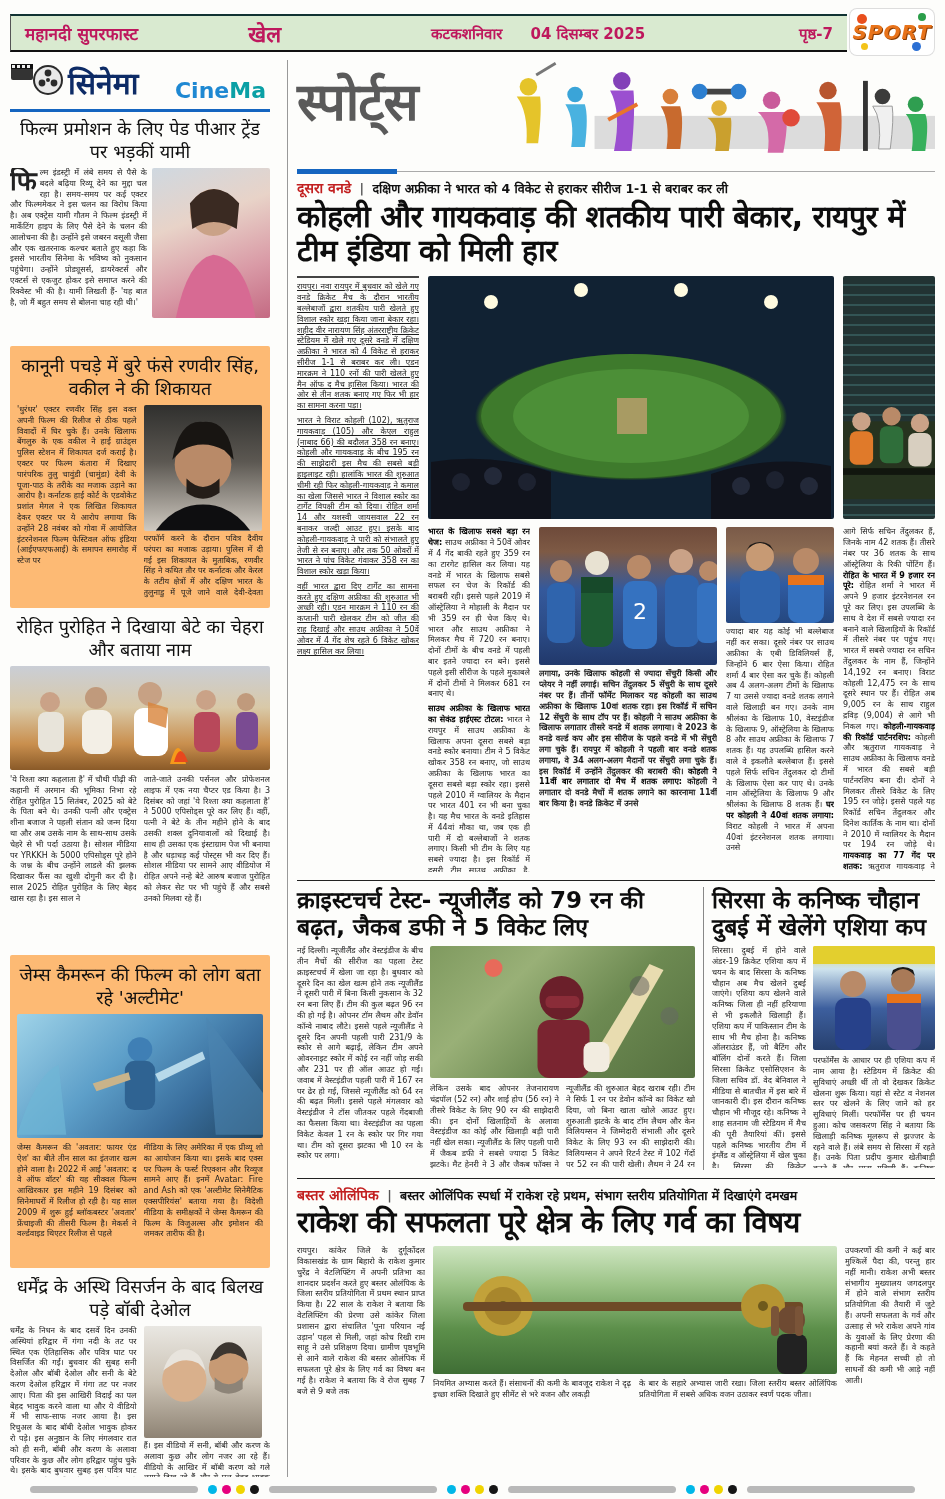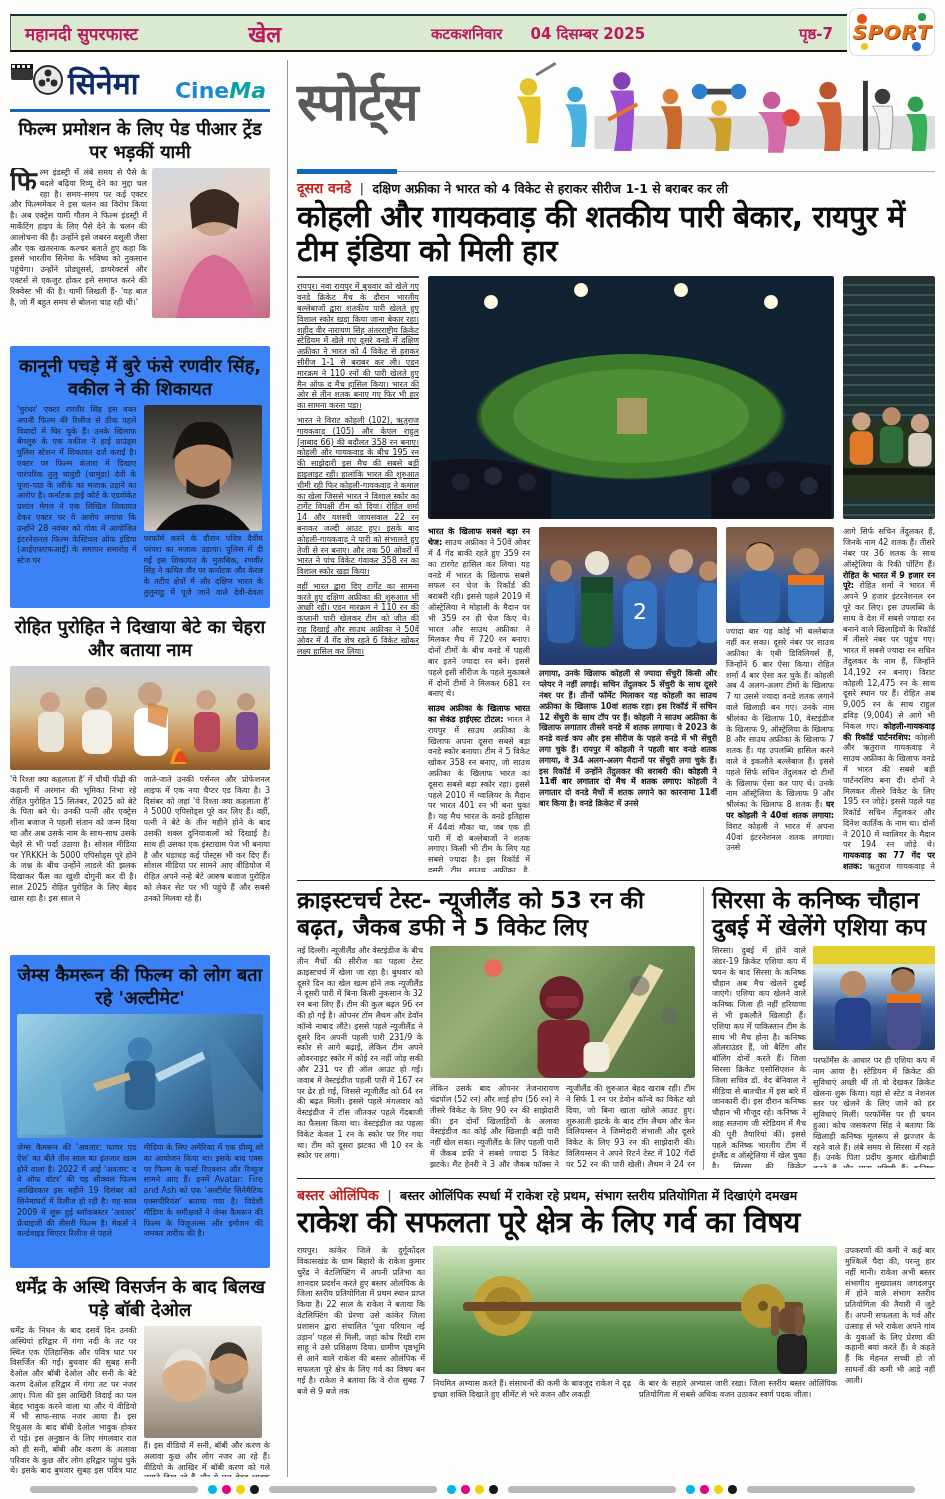--- a/index.html
+++ b/index.html
@@ -36,24 +36,24 @@
   .main-col{flex:1;padding-left:9px;overflow:hidden;}
 
   
   .bt{font-size:8px;line-height:1.35;text-align:justify;color:#1d1d1d;overflow:hidden;}
   .bt b{color:#000;}
 
   
   .cine-head{height:52px;position:relative;border-bottom:3px solid #1565c0;margin-bottom:6px;}
   .cine-hi{position:absolute;left:58px;top:2px;font-size:30px;font-weight:bold;color:#0d2b66;}
   .cine-en{position:absolute;right:4px;top:18px;font-size:22px;font-weight:bold;color:#1e88d2;}
-  .cine-en .ma{color:#0aa0a5;font-style:italic;}
+  .cine-en .ma{color:#0aa0a5;}
   .cine-art{margin-bottom:8px;}
-  .cine-hl{font-size:18px;line-height:1.25;font-weight:bold;color:#101010;text-align:center;margin:2px 0 5px;}
-  .bluebox{background:#3b82f6;padding:7px;border-radius:2px;}
+  .cine-hl{font-size:18px;line-height:1.25;font-weight:normal;color:#101010;text-align:center;margin:2px 0 5px;}
+  .bluebox{background:#fdba74;padding:7px;border-radius:2px;}
   .twocol{display:flex;gap:7px;}
   .twocol>div{flex:1;}
   .dropcap{float:left;font-size:26px;font-weight:bold;line-height:0.9;padding:2px 3px 0 0;color:#222;}
 
   .ph{position:relative;overflow:hidden;border-radius:2px;}
   .ph svg{position:absolute;inset:0;width:100%;height:100%;}
 
   .ph-yami{float:right;width:118px;height:150px;margin:0 0 3px 5px;
      background:linear-gradient(160deg,#cfd8e0 0%,#e8d3c8 35%,#d99aa6 70%,#c46a83 100%);}
   .ph-ranveer{width:118px;height:126px;background:linear-gradient(180deg,#30302e 0%,#5c5852 45%,#cfc9c0 100%);}
@@ -410,21 +410,21 @@
           <span>कोहली और ऋतुराज गायकवाड़ ने साउथ अफ्रीका के खिलाफ वनडे में भारत की सबसे बड़ी पार्टनरशिप बना दी। दोनों ने मिलकर तीसरे विकेट के लिए 195 रन जोड़े। इससे पहले यह रिकॉर्ड सचिन तेंदुलकर और दिनेश कार्तिक के नाम था। दोनों ने 2010 में ग्वालियर के मैदान पर 194 रन जोड़े थे।</span>
           <b>गायकवाड़ का 77 गेंद पर शतक:</b>
           <span>ऋतुराज गायकवाड़ ने साउथ अफ्रीका के खिलाफ भारत की ओर से दूसरा सबसे तेज वनडे शतक लगाया। उन्होंने 77 गेंद में यह उपलब्धि हासिल की। उनसे आगे सिर्फ यूसुफ पठान हैं, जिन्होंने 2011 में सेंचुरियन के मैदान पर 68 गेंद में शतक लगा दिया था।</span>
         </div>
       </div>
 
       <hr class="hrule">
 
       <div class="midgrid">
         <section class="mid-left">
-          <h2 class="sec-hl">क्राइस्टचर्च टेस्ट- न्यूजीलैंड को 53 रन की बढ़त, जैकब डफी ने 5 विकेट लिए</h2>
+          <h2 class="sec-hl">क्राइस्टचर्च टेस्ट- न्यूजीलैंड को 79 रन की बढ़त, जैकब डफी ने 5 विकेट लिए</h2>
           <div class="ccgrid">
             <div class="c1 bt">नई दिल्ली। न्यूजीलैंड और वेस्टइंडीज के बीच तीन मैचों की सीरीज का पहला टेस्ट क्राइस्टचर्च में खेला जा रहा है। बुधवार को दूसरे दिन का खेल खत्म होने तक न्यूजीलैंड ने दूसरी पारी में बिना किसी नुकसान के 32 रन बना लिए हैं। टीम की कुल बढ़त 96 रन की हो गई है। ओपनर टॉम लैथम और डेवॉन कॉन्वे नाबाद लौटे। इससे पहले न्यूजीलैंड ने दूसरे दिन अपनी पहली पारी 231/9 के स्कोर से आगे बढ़ाई, लेकिन टीम अपने ओवरनाइट स्कोर में कोई रन नहीं जोड़ सकी और 231 पर ही ऑल आउट हो गई। जवाब में वेस्टइंडीज पहली पारी में 167 रन पर ढेर हो गई, जिससे न्यूजीलैंड को 64 रन की बढ़त मिली। इससे पहले मंगलवार को वेस्टइंडीज ने टॉस जीतकर पहले गेंदबाजी का फैसला किया था। वेस्टइंडीज का पहला विकेट केवल 1 रन के स्कोर पर गिर गया था। टीम को दूसरा झटका भी 10 रन के स्कोर पर लगा।</div>
             <div class="phx ph ph-batsman">
               <svg viewBox="0 0 258 132">
                 <circle cx="60" cy="22" r="9" fill="#e86a5a"></circle>
                 <circle cx="128" cy="52" r="22" fill="#6b1f2a"></circle>
                 <rect x="112" y="50" width="34" height="12" rx="5" fill="#8a2c38"></rect>
                 <rect x="104" y="74" width="52" height="58" rx="12" fill="#7a2430"></rect>
                 <path d="M160 110 L216 18 L230 24 L176 118 Z" fill="#e8dcb0"></path>
                 <rect x="150" y="96" width="26" height="30" rx="8" fill="#f2ece0"></rect>

